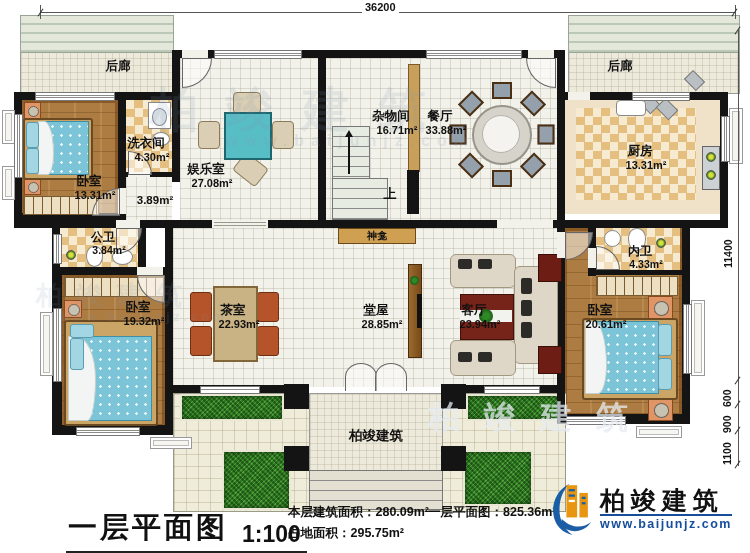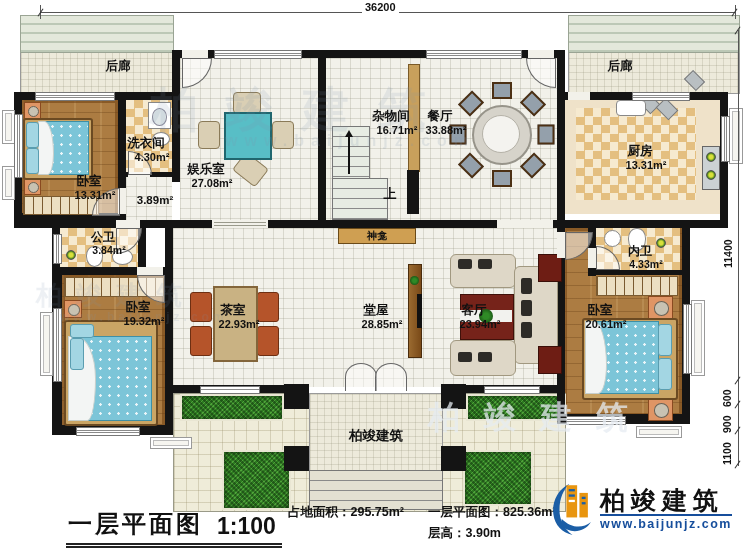--- a/index.html
+++ b/index.html
@@ -85,21 +85,21 @@
   .slide{position:absolute;background:#9a9a8c;z-index:6;}
   .dimline{position:absolute;background:#555;z-index:25;}
   .tick{position:absolute;width:9px;height:1px;background:#333;transform:rotate(-55deg);z-index:26;}
   .dimtext{position:absolute;font-size:11px;font-weight:bold;background:#fff;padding:0 3px;z-index:26;white-space:nowrap;}
   .vdim{position:absolute;font-size:10.5px;font-weight:bold;transform:rotate(-90deg);transform-origin:center;white-space:nowrap;z-index:26;}
   .wm{position:absolute;color:#7d93ad;font-weight:bold;white-space:nowrap;pointer-events:none;z-index:20;}
   .sarrow{position:absolute;background:#111;}
   .sarrowhead{position:absolute;width:0;height:0;border-left:4px solid transparent;border-right:4px solid transparent;border-bottom:7px solid #111;}
   .footer-title-row{position:absolute;left:66px;top:508px;display:flex;align-items:flex-end;gap:14px;
         border-bottom:5px double #222;padding:0 6px 3px 2px;z-index:40;}
-  .ftitle{font-size:24px;font-weight:bold;letter-spacing:3px;}
+  .ftitle{font-size:29px;font-weight:bold;letter-spacing:3px;}
   .fscale{font-size:23px;font-weight:bold;}
   .fstats{position:absolute;top:504px;display:grid;grid-template-columns:auto;row-gap:4px;z-index:40;}
   .fstat{font-size:12.5px;font-weight:bold;white-space:nowrap;}
   .brand{position:absolute;left:548px;top:482px;display:flex;align-items:center;gap:6px;z-index:41;background:rgba(255,255,255,.0);}
   .brandtext{display:flex;flex-direction:column;}
   .brandname{font-size:25px;font-weight:bold;letter-spacing:6px;line-height:1.05;}
   .brandurl{font-size:12.5px;font-weight:bold;color:#164e9c;letter-spacing:1.5px;border-top:2px solid #164e9c;padding-top:1px;}
 </style>
 </head>
 <body>
@@ -364,25 +364,25 @@
   <div class="wm" style="left:225px;top:132px;font-size:16px;letter-spacing:7px;opacity:.16;"><span>www.baijunjz.com</span></div>
   <div class="wm" style="left:36px;top:278px;font-size:26px;letter-spacing:14px;opacity:.13;"><span>柏竣建筑</span></div>
   <div class="wm" style="left:60px;top:310px;font-size:12px;letter-spacing:4px;opacity:.14;"><span>www.baijunjz.com</span></div>
   <div class="wm" style="left:428px;top:396px;font-size:32px;letter-spacing:24px;color:#e6ecf2;opacity:.75;"><span>柏竣建筑</span></div>
 
   <div class="footer-title-row">
     <span class="ftitle">一层平面图</span>
     <span class="fscale">1:100</span>
   </div>
   <div class="fstats" style="left:288px;">
+    <div class="fstat"><span>本层建筑面积：</span><span>280.09m²</span></div>
     <div class="fstat"><span>占地面积：</span><span>295.75m²</span></div>
   </div>
   <div class="fstats" style="left:428px;">
     <div class="fstat"><span>一层平面图：</span><span>825.36m²</span></div>
-    <div class="fstat"><span>层高：</span><span>3.90m</span></div>
   </div>
   <div class="brand">
     <span style="display:inline-block;width:46px;height:54px;">
       <svg width="46" height="54" viewBox="0 0 60 70">
         <path d="M28 2 C12 10 5 26 7 42 C9 56 18 66 32 69 C20 60 15 49 15 36 C15 21 20 10 28 2 Z" fill="#1b5ea6"></path>
         <rect x="24" y="4" width="14" height="42" fill="#e8950f"></rect>
         <rect x="41" y="14" width="11" height="32" fill="#e8950f"></rect>
         <rect x="27" y="9" width="8" height="3" fill="#1b5ea6"></rect>
         <rect x="27" y="16" width="8" height="3" fill="#1b5ea6"></rect>
         <rect x="27" y="23" width="8" height="3" fill="#fff"></rect>

